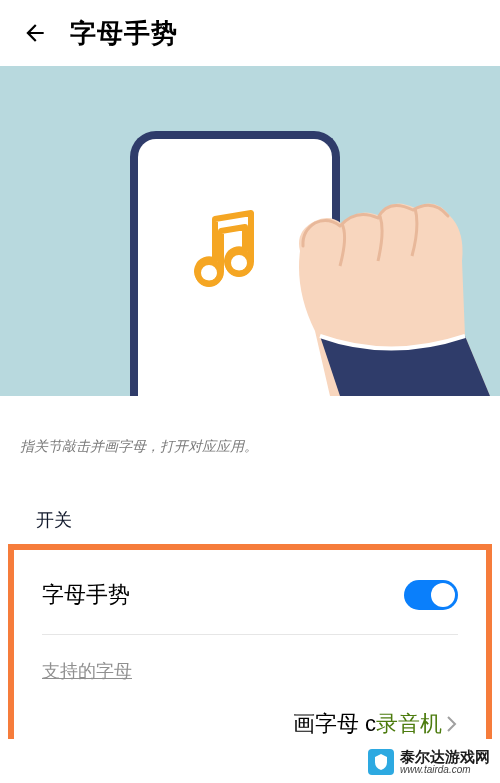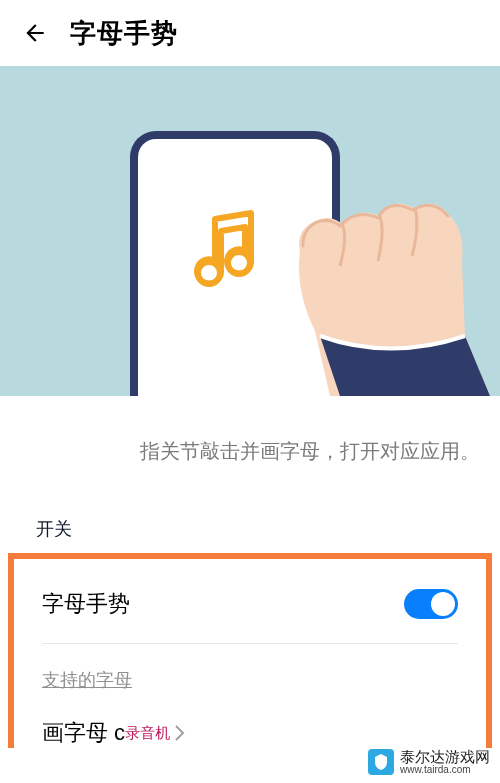--- a/index.html
+++ b/index.html
@@ -51,23 +51,24 @@
     .hand {
       position: absolute;
       bottom: 0;
       right: 10px;
       width: 250px;
       height: 260px;
     }
 
     .desc {
       padding: 42px 20px 40px;
-      text-align: right;
-      font-size: 20px;
+      text-align: left;
+      font-size: 14px;
       color: #7A7A7A;
+      font-style: italic;
     }
     .section-label {
       padding: 12px 36px 12px;
       font-size: 18px;
       color: #0f172a;
     }
 
     .highlight-box {
       margin: 0 8px;
       border: 6px solid #F67C3B;
@@ -102,52 +103,52 @@
     .divider { height: 1px; background: #E6E6E6; margin: 0 28px 4px; }
     .subhdr {
       padding: 20px 28px 14px;
       font-size: 18px;
       color: #909090;
       text-decoration: underline;
     }
     .item-row {
       display: flex;
       align-items: center;
-      justify-content: flex-start;
+      justify-content: flex-end;
       padding: 12px 28px 0;
       font-size: 22px;
       color: #000;
     }
     .item-right {
       display: flex;
       align-items: center;
       gap: 4px;
-      color: #be185d;
-      font-size: 15px;
+      color: #4d7c0f;
+      font-size: 22px;
     }
     .chev svg { width: 12px; height: 18px; display: block; }
 
     .watermark {
       position: absolute;
       bottom: 8px;
       right: 10px;
       display: flex;
       align-items: center;
       gap: 6px;
       background: rgba(255,255,255,0.9);
     }
     .wm-logo {
       width: 26px; height: 26px;
       background: #2DA9E1;
       border-radius: 4px;
       display: flex; align-items: center; justify-content: center;
     }
     .wm-logo svg { width: 18px; height: 18px; }
-    .wm-text { font-size: 15px; font-weight: 400; color: #1B1B1B; }
-    .wm-url { font-size: 10px; color: #434343; margin-top: -2px; }
+    .wm-text { font-size: 15px; font-weight: 700; color: #1B1B1B; }
+    .wm-url { font-size: 10px; color: #434343; margin-top: -2px; font-style: italic; }
     .wm-stack { display: flex; flex-direction: column; line-height: 1.1; }
   </style>
 </head>
 <body>
 
 <div class="topbar">
   <div class="back">
     <svg viewBox="0 0 24 24">
       <path d="M20 11H7.83l5.59-5.59L12 4l-8 8 8 8 1.41-1.41L7.83 13H20v-2z" fill="#000"></path>
     </svg>

